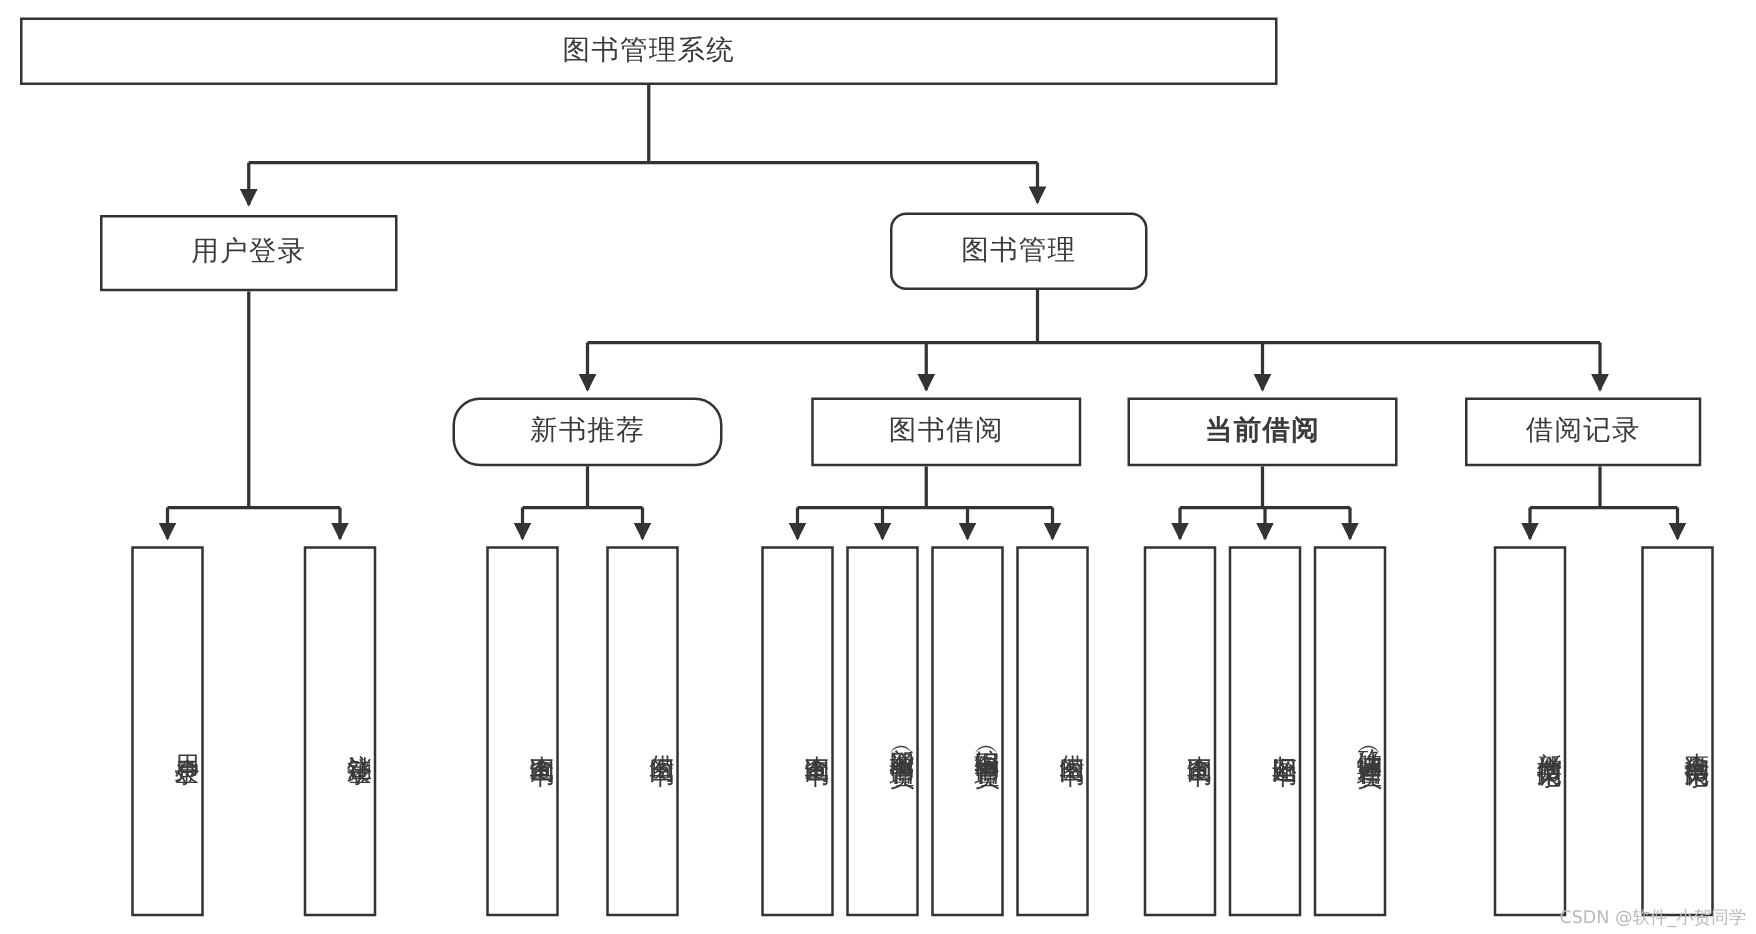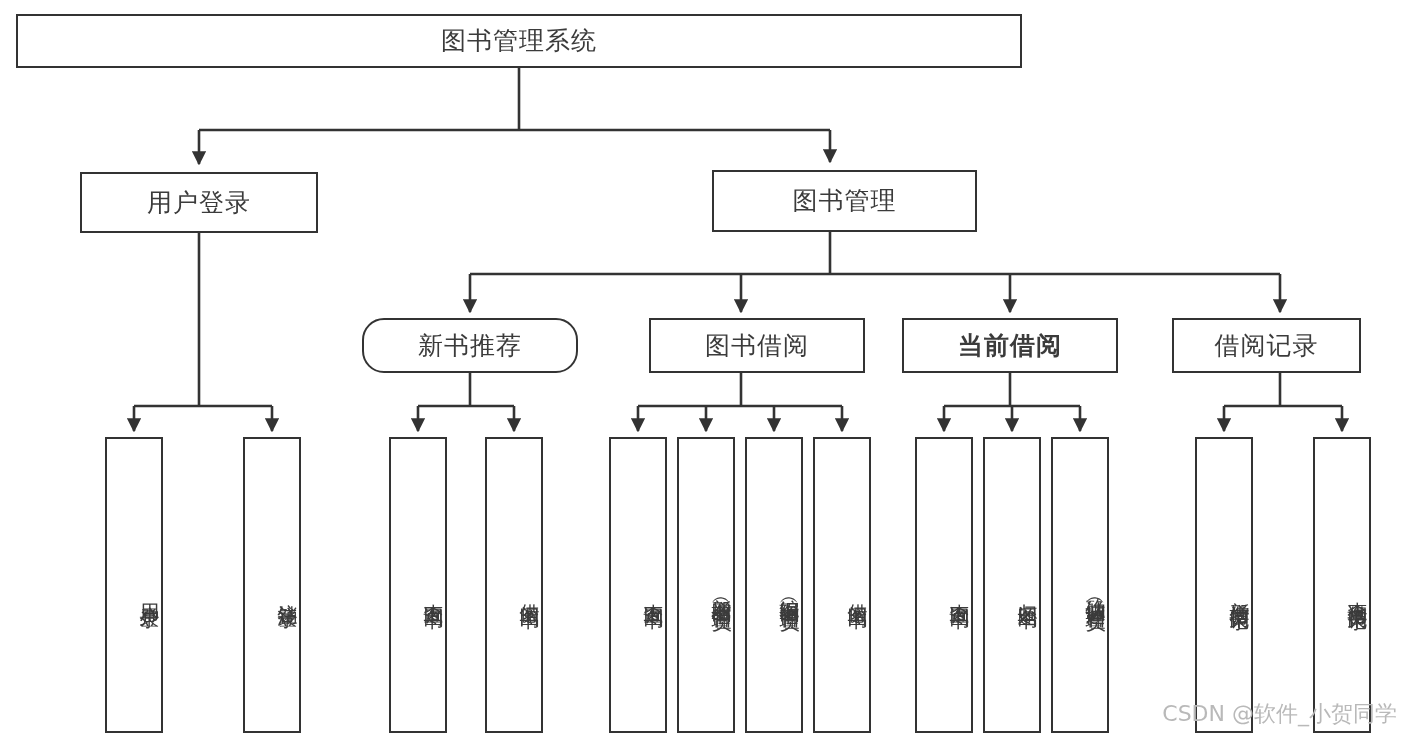--- a/index.html
+++ b/index.html
@@ -29,21 +29,21 @@
     box-sizing: border-box;
     border: 2.5px solid #333333;
     background: #ffffff;
     display: flex;
     align-items: center;
     justify-content: center;
     color: #3b3b3b;
     line-height: 1.12;
   }
   .node.horiz {
-    font-size: 25px;
+    font-size: 22px;
     letter-spacing: 1px;
   }
   .node.vert {
     writing-mode: vertical-rl;
     text-orientation: upright;
     font-size: 20px;
     letter-spacing: 2px;
     padding-top: 14px;
     align-items: flex-start;
     justify-content: center;
@@ -52,22 +52,22 @@
     writing-mode: vertical-rl;
     text-orientation: upright;
     white-space: nowrap;
   }
   .node.horiz .label {
     white-space: nowrap;
   }
   #watermark {
     position: absolute;
     right: 8px;
-    bottom: 18px;
-    font-size: 22px;
+    bottom: 4px;
+    font-size: 14px;
     color: #b9b9b9;
     font-family: "DejaVu Sans", "Liberation Sans", sans-serif;
     white-space: nowrap;
     user-select: none;
   }
 </style>
 </head>
 <body>
 
 <div id="canvas">
@@ -122,21 +122,21 @@
     </g>
   </svg>
 
   <div class="node horiz" style="left:16px; top:14px; width:1006px; height:54px;">
     <span class="label">图书管理系统</span>
   </div>
 
   <div class="node horiz" style="left:80px; top:172px; width:238px; height:61px;">
     <span class="label">用户登录</span>
   </div>
-  <div class="node horiz" style="left:712px; top:170px; width:265px; height:62px;">
+  <div class="node horiz" style="left:712px; top:170px; width:206px; height:62px;border-radius:13px;">
     <span class="label">图书管理</span>
   </div>
 
   <div class="node horiz" style="left:362px; top:318px; width:216px; height:55px;border-radius:22px;">
     <span class="label">新书推荐</span>
   </div>
   <div class="node horiz" style="left:633px; top:318px; width:216px; height:55px;margin-left:16px;">
     <span class="label">图书借阅</span>
   </div>
   <div class="node horiz" style="left:902px; top:318px; width:216px; height:55px;font-weight:bold;">

